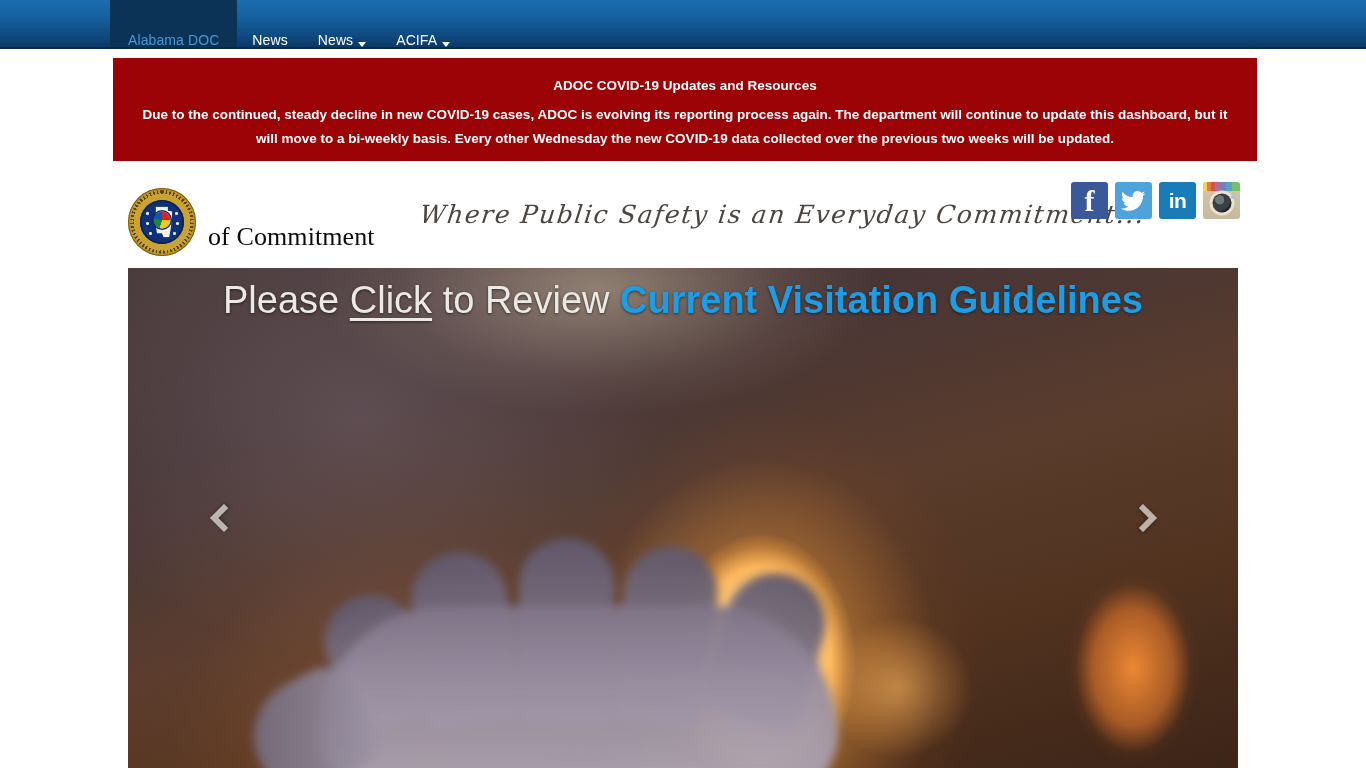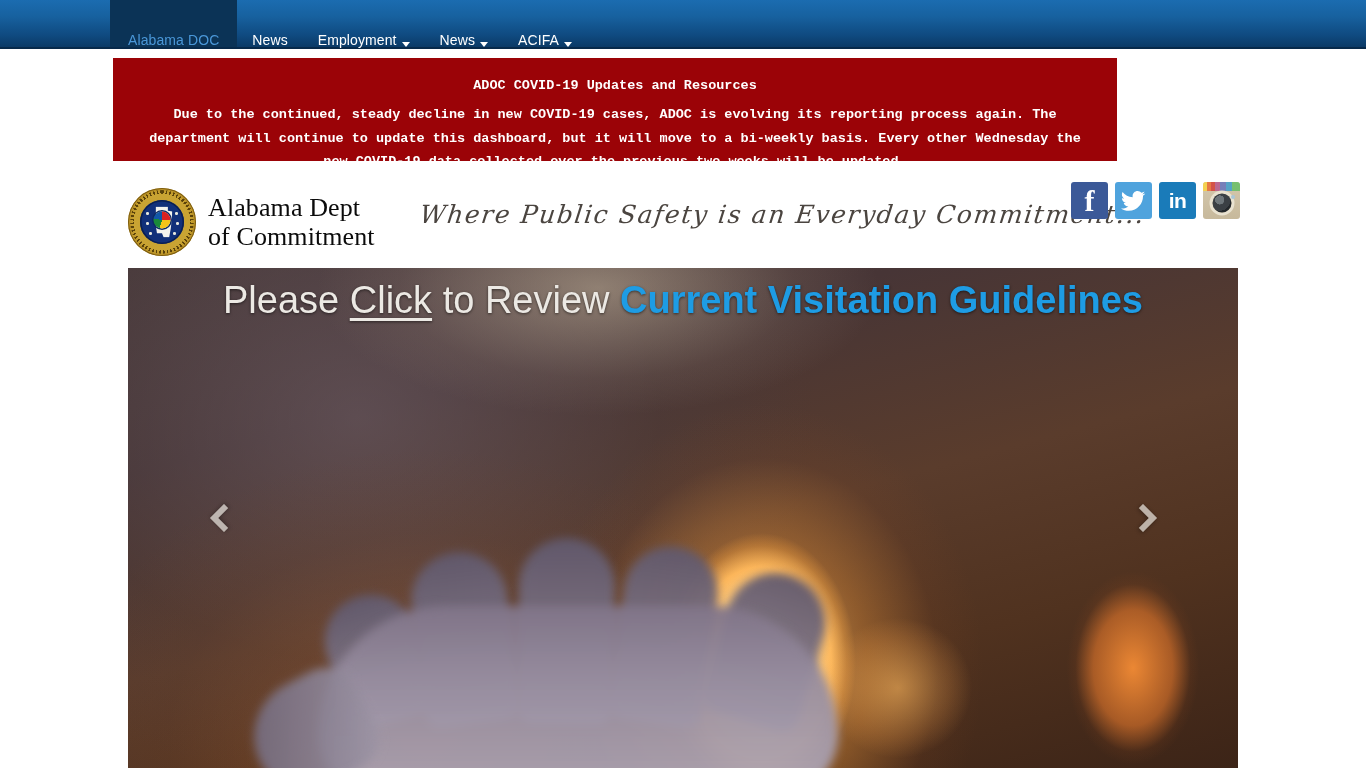--- a/index.html
+++ b/index.html
@@ -56,27 +56,26 @@
     border-right: 4px solid transparent;
     border-top: 5px solid currentColor;
     vertical-align: middle;
   }
 
   
   .alert-banner {
     position: absolute;
     left: 113px;
     top: 58px;
-    width: 1004px;
+    width: 1144px;
     height: 103px;
     background: #9b0307;
     color: #ffffff;
     padding: 20px 22px 0 22px;
     text-align: center;
-    font-family: Liberation Mono, monospace;
   }
   .alert-title {
     font-size: 13.5px;
     font-weight: bold;
     line-height: 1.2;
     margin-bottom: 9px;
   }
   .alert-body {
     font-size: 13.5px;
     font-weight: bold;
@@ -365,24 +364,20 @@
 </head>
 <body>
 
 <div class="navbar">
   <nav class="nav-inner">
     <a class="nav-item brand">
       <span>Alabama DOC</span>
     </a>
     <a class="nav-item">
       <span>News</span>
-    </a>
-    <a class="nav-item">
-      <span>Employment</span>
-      <span class="caret"></span>
     </a>
     <a class="nav-item">
       <span>News</span>
       <span class="caret"></span>
     </a>
     <a class="nav-item">
       <span>ACIFA</span>
       <span class="caret"></span>
     </a>
   </nav>
@@ -404,21 +399,21 @@
           <i style="left:18px;top:34px"></i>
         <i style="left:21px;top:44px"></i>
           <i style="left:47px;top:24px"></i>
         <i style="left:48px;top:34px"></i>
           <i style="left:45px;top:44px"></i>
       </span>
       <span class="state"></span>
       <span class="medallion"></span>
     </span>
     <span class="logo-text">
-      <span>Alabama Dept</span><br>
+      <br>
       <span>of Commitment</span>
     </span>
   </a>
 
   <div class="tagline">Where Public Safety is an Everyday Commitment...</div>
 
   <div class="social">
     <a class="s-fb"></a>
     <a class="s-tw">
       <svg width="25" height="20" viewBox="0 0 25 20" aria-hidden="true">

